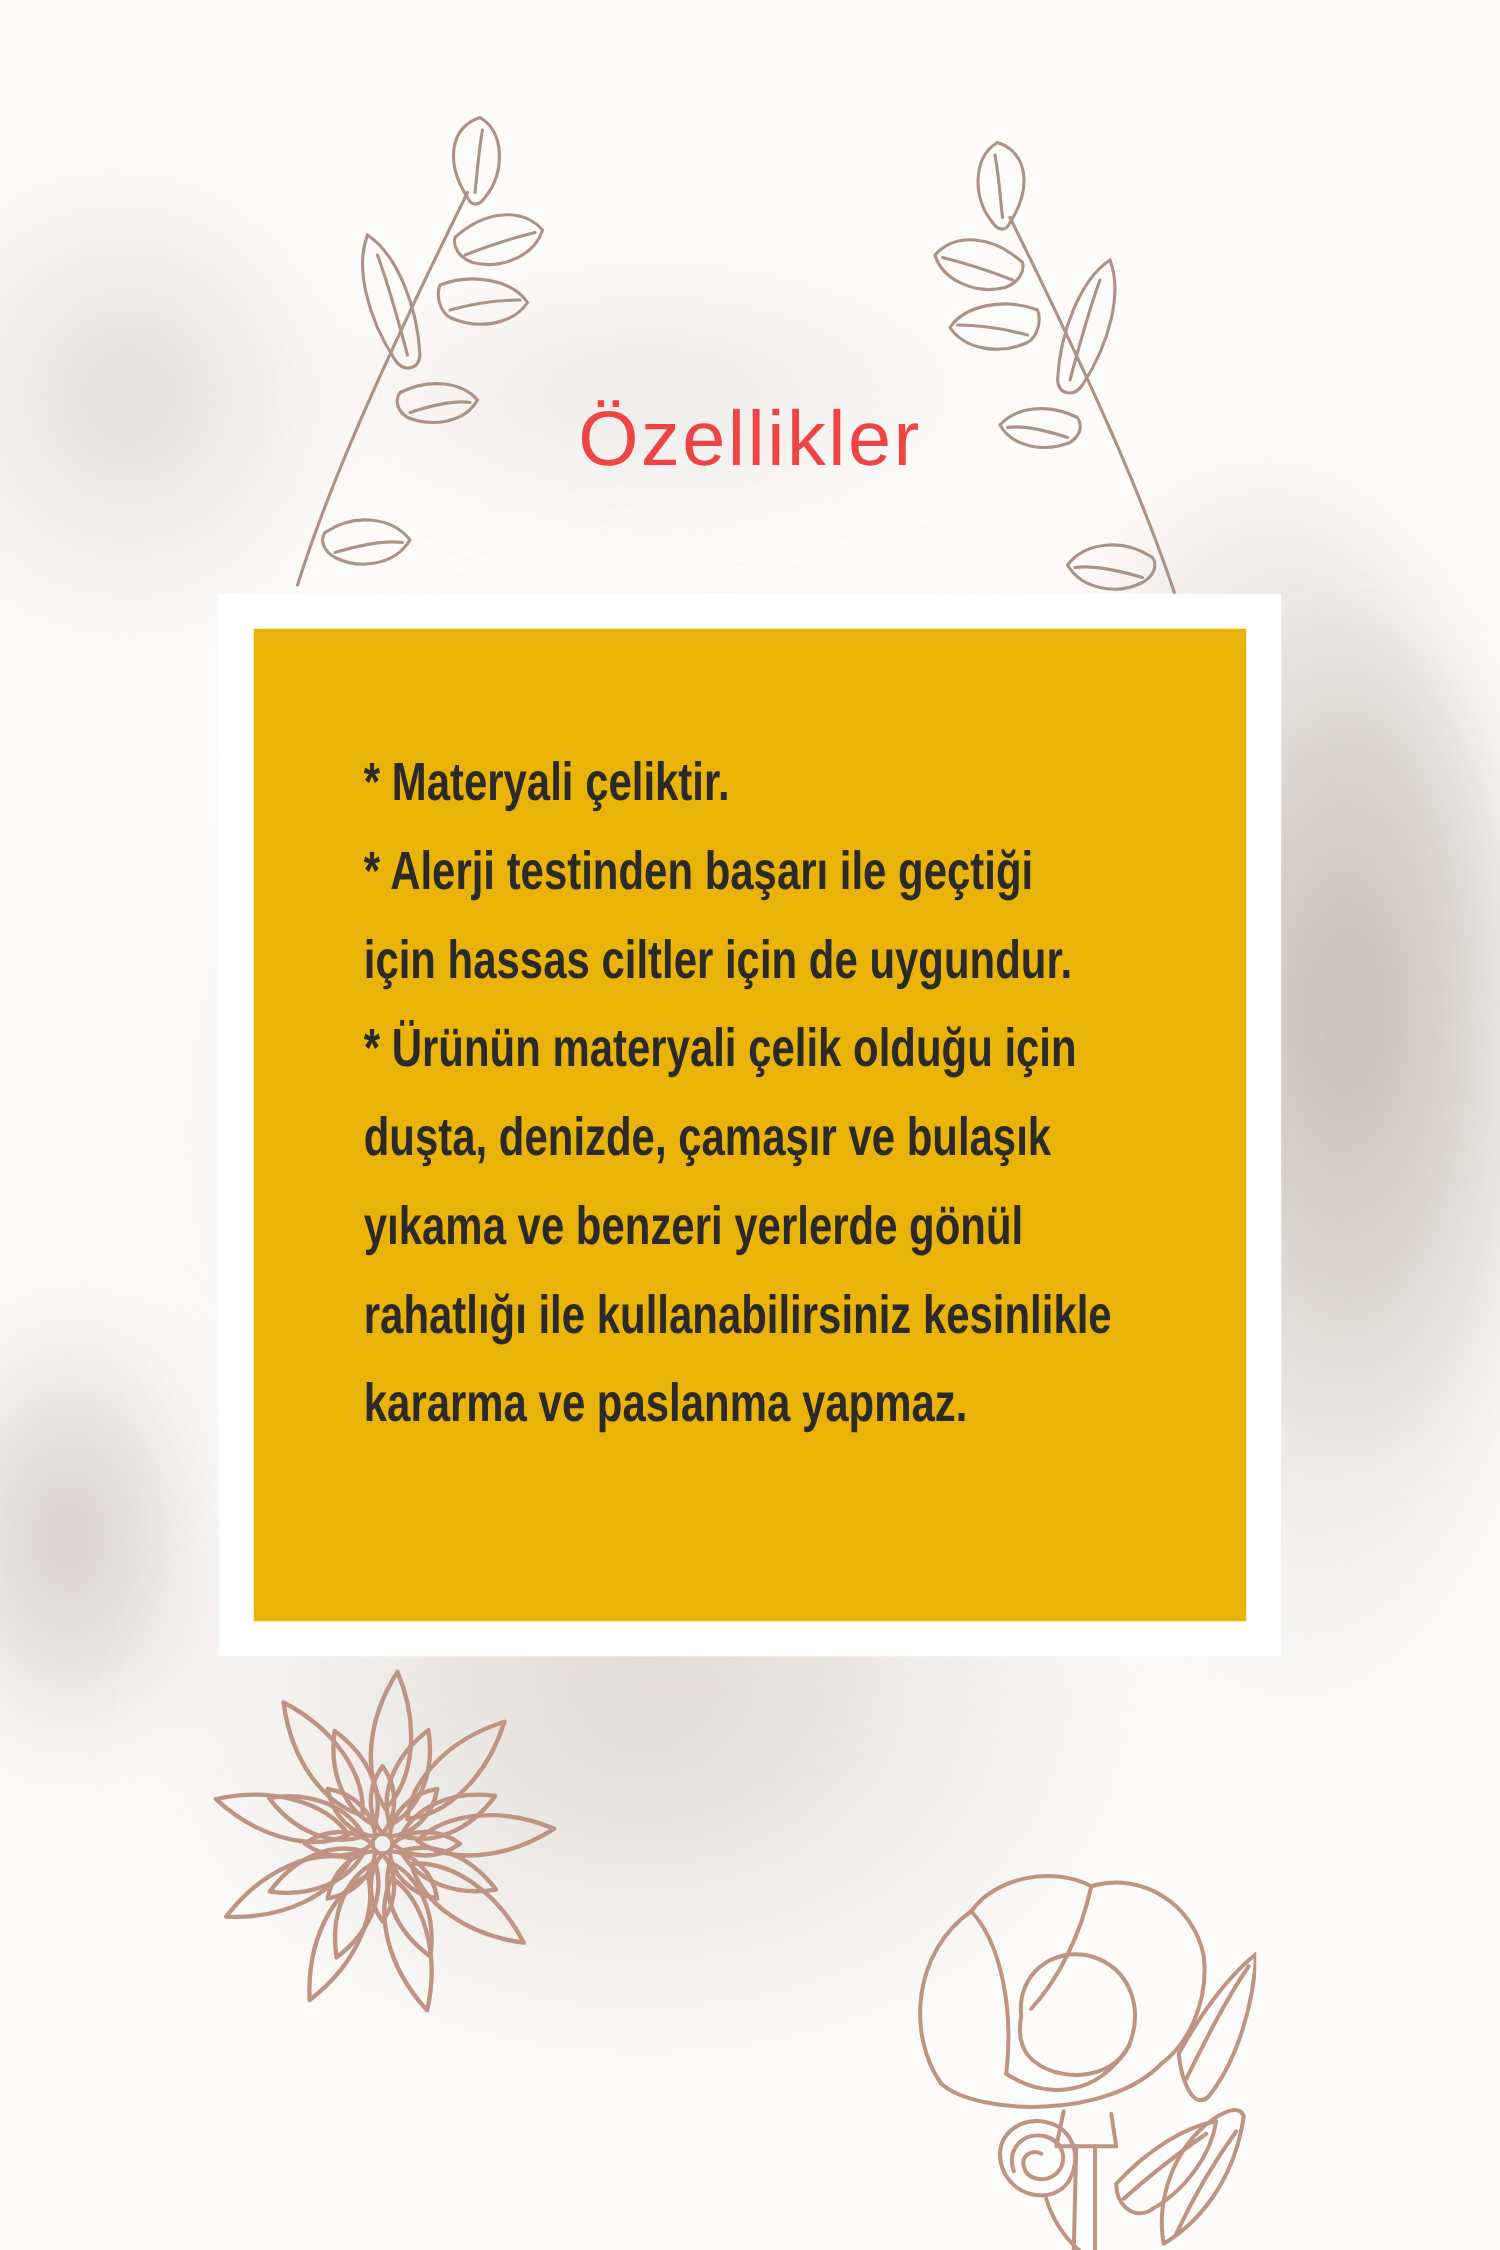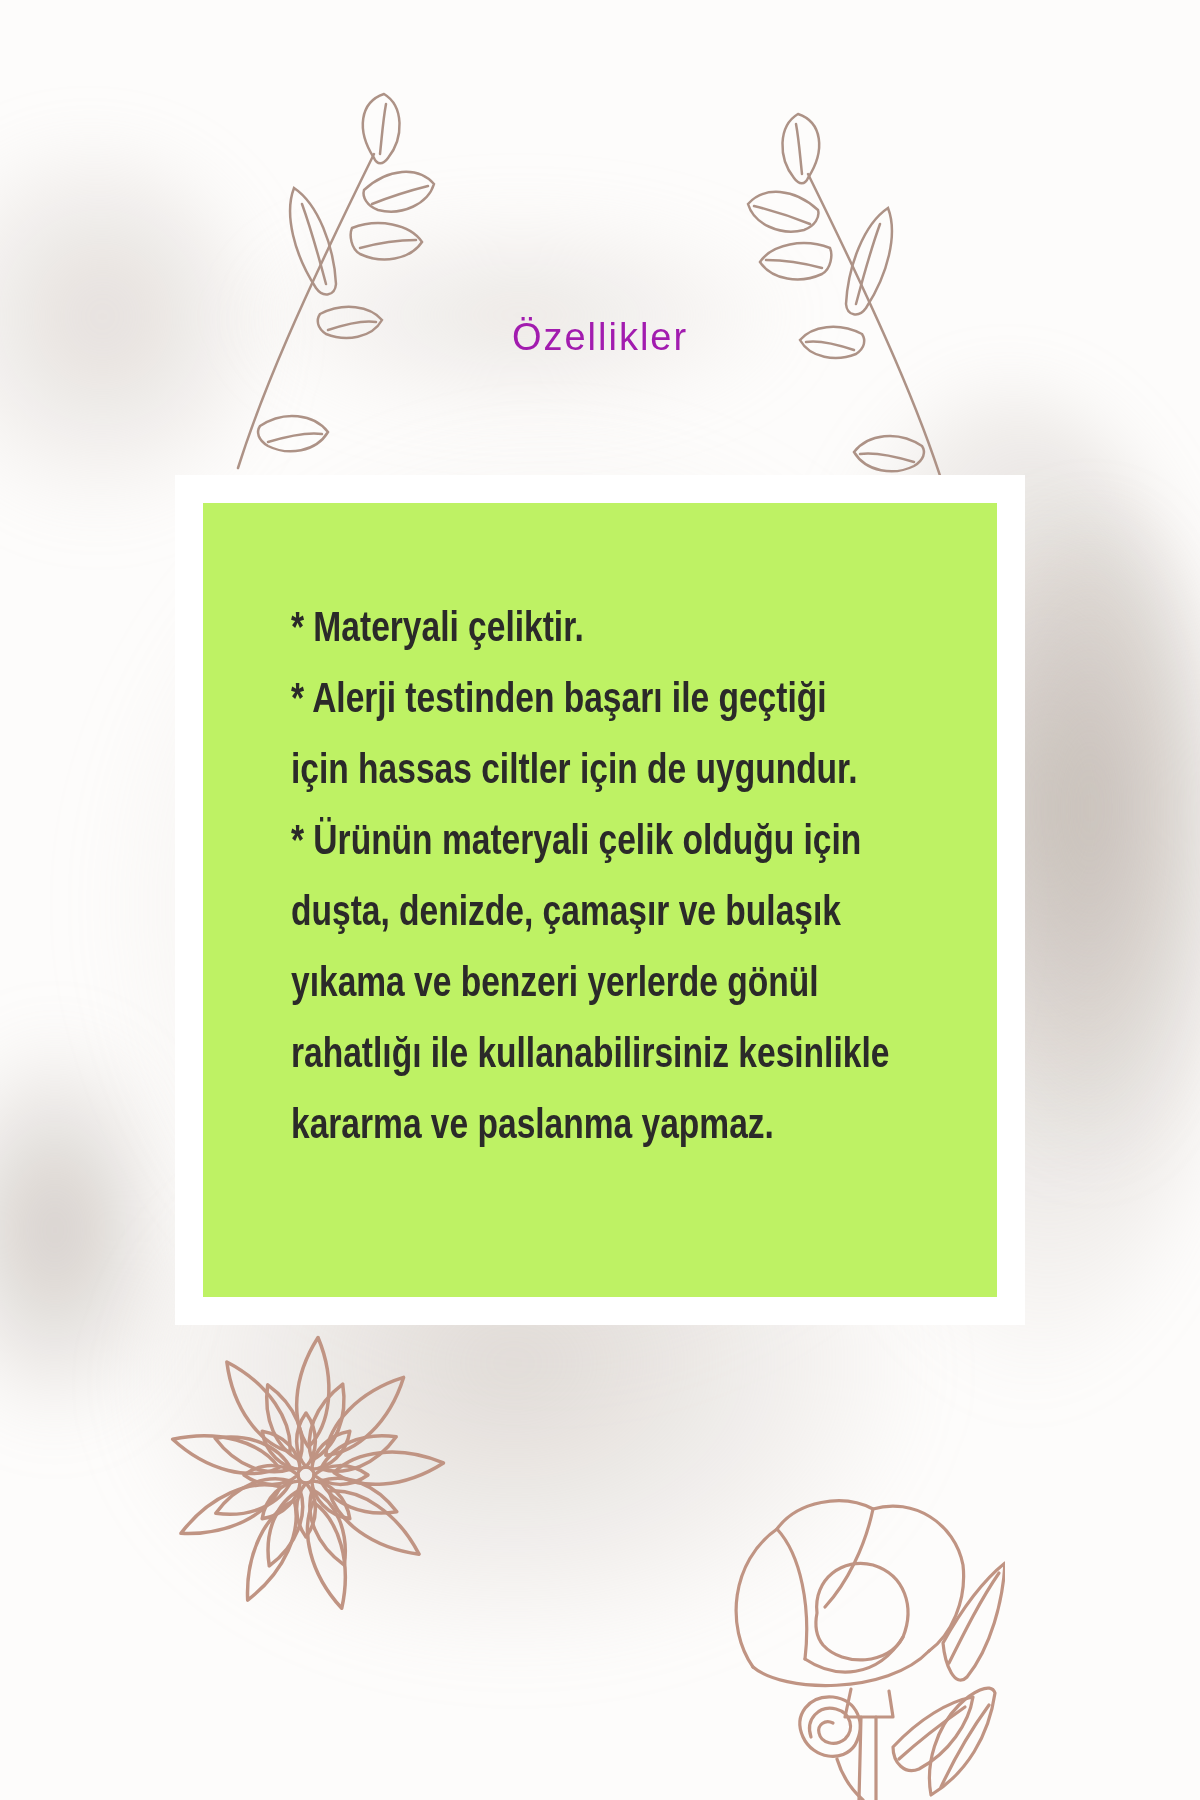--- a/index.html
+++ b/index.html
@@ -24,32 +24,32 @@
   .w-right2   { left:960px;  top:520px;  width:260px; height:640px;
                 background:radial-gradient(ellipse at 50% 45%, rgba(183,173,165,0.55), rgba(183,173,165,0) 75%); }
   .w-botleft  { left:-70px;  top:1030px; width:250px; height:400px;
                 background:radial-gradient(ellipse at 50% 50%, rgba(178,168,160,0.60), rgba(178,168,160,0) 72%); }
   .w-bottom   { left:130px;  top:1120px; width:800px; height:540px;
                 background:radial-gradient(ellipse at 48% 45%, rgba(200,191,184,0.55), rgba(200,191,184,0) 72%); }
 
   
   .page-title {
     position:absolute; left:0; top:316px; width:1200px;
-    text-align:center; font-size:38px; font-weight:400;
-    letter-spacing:2px; color:#a21caf;
+    text-align:center; font-size:62px; font-weight:400;
+    letter-spacing:2px; color:#ef4444;
   }
 
   
   .features-box {
     position:absolute; left:175px; top:475px; width:850px; height:850px;
     background:#ffffff;
   }
   .features-panel {
     position:absolute; left:28px; top:28px; right:28px; bottom:28px;
-    background:#bef264;
+    background:#eab308;
   }
   .features-text {
     position:absolute; left:88px; top:88px;
     transform:scaleX(0.78); transform-origin:left top;
     font-size:43px; font-weight:bold; line-height:71px;
     color:#2b2a29;
   }
   .feature-line { white-space:nowrap; }
 
   

